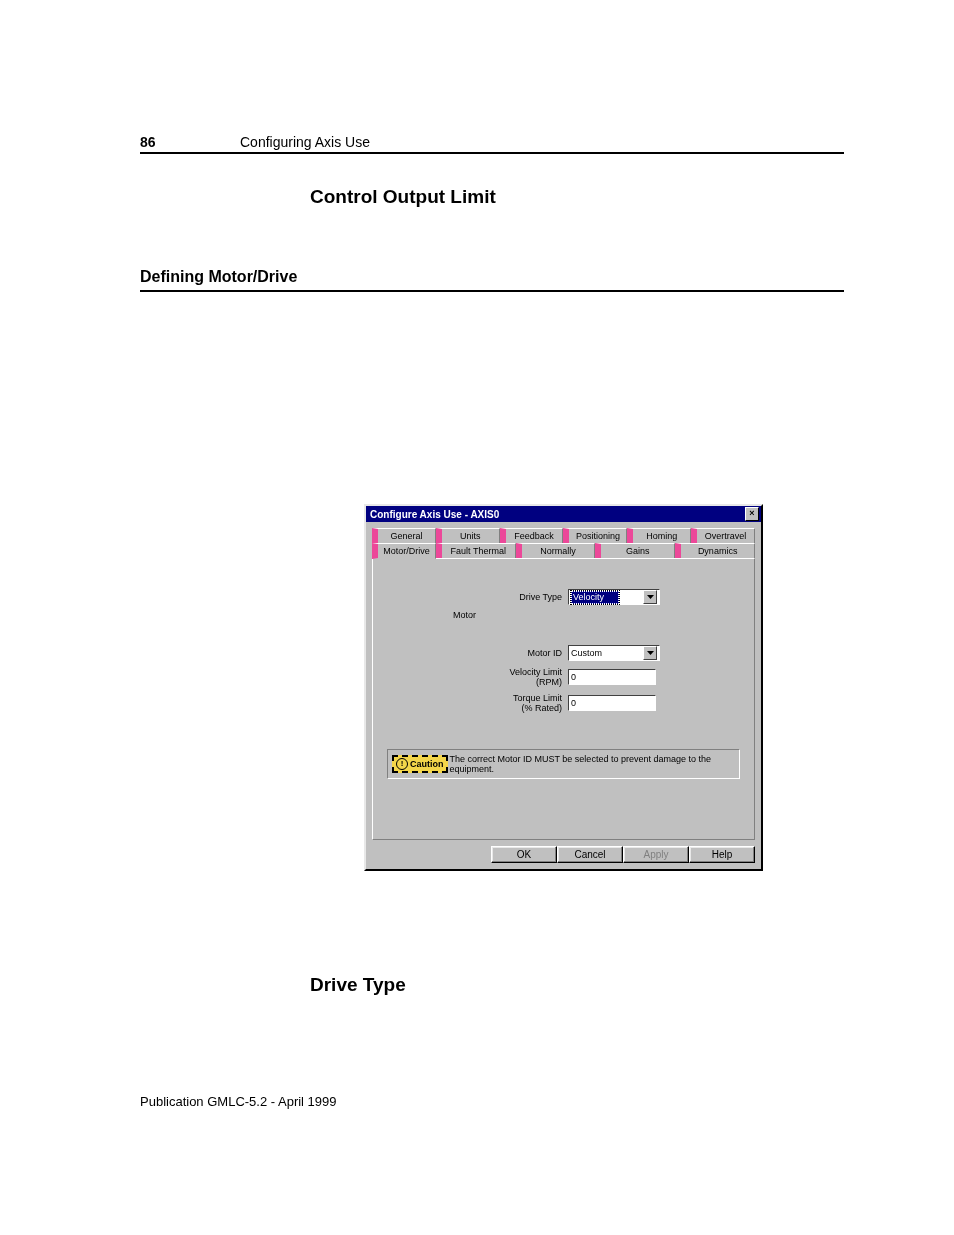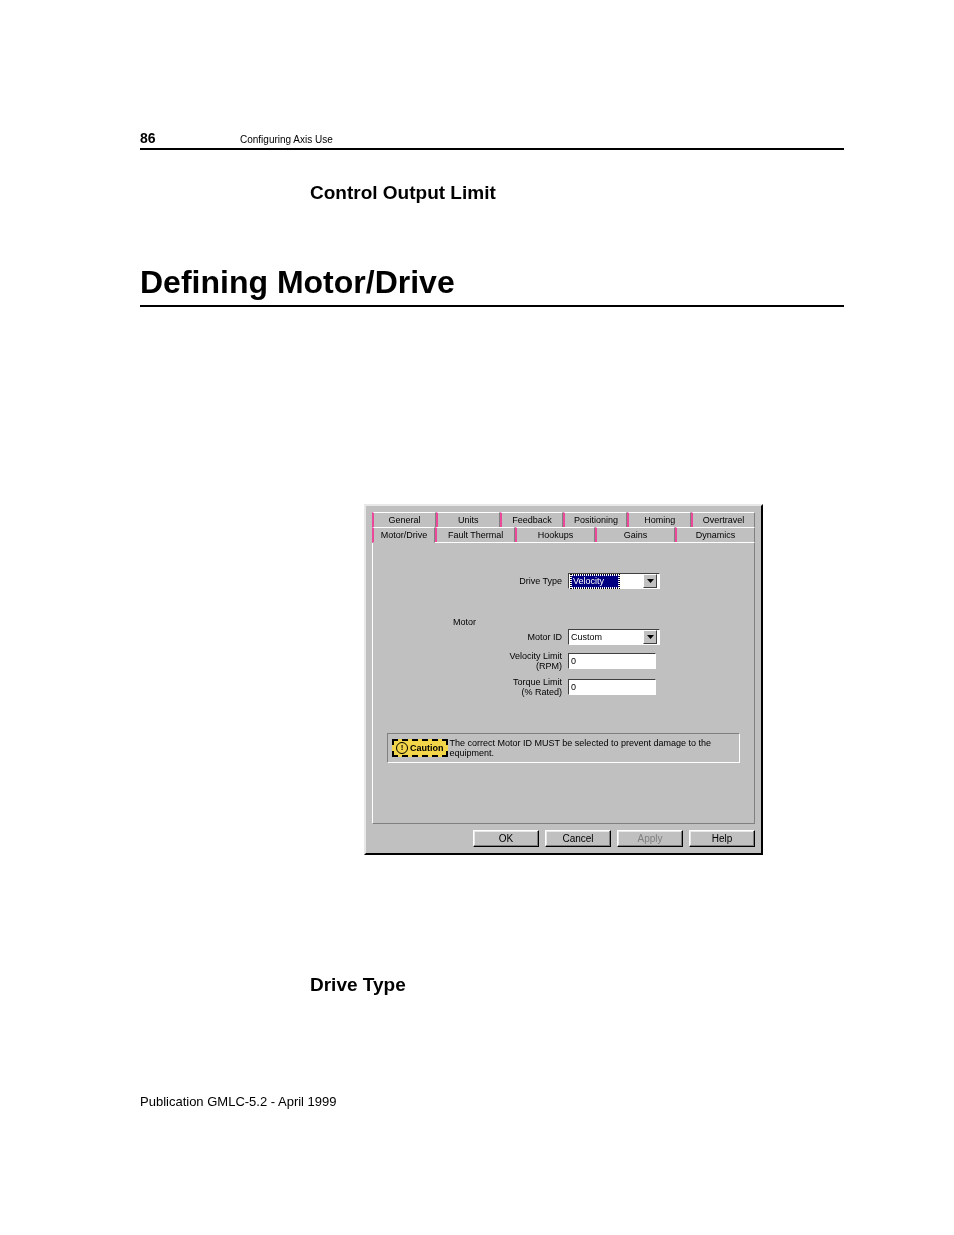--- a/index.html
+++ b/index.html
@@ -21,38 +21,38 @@
     align-items: baseline;
     border-bottom: 2px solid #000;
     padding-bottom: 2px;
   }
   .page-number {
     font-size: 14px;
     font-weight: bold;
     width: 100px;
   }
   .header-title {
-    font-size: 10px;
+    font-size: 14px;
     margin-top: 20px;
   }
   .h3 {
     font-family: "Arial Narrow", Arial, Helvetica, sans-serif;
     font-weight: bold;
     font-size: 19px;
     margin: 32px 0 11px 170px;
   }
   .h1-row {
     margin-top: 60px;
     border-bottom: 2px solid #000;
     padding-bottom: 4px;
   }
   .h1 {
     font-family: "Arial Narrow", Arial, Helvetica, sans-serif;
     font-weight: bold;
-    font-size: 32px;
+    font-size: 16px;
   }
   .dialog {
     position: absolute;
     left: 364px;
     top: 504px;
     width: 395px;
     background: #c0c0c0;
     border-top: 2px solid #e8e8e8;
     border-left: 2px solid #e8e8e8;
     border-right: 2px solid #000;
@@ -92,21 +92,21 @@
   }
   .tab-row {
     display: flex;
     gap: 0;
   }
   .tab {
     flex: 1;
     text-align: center;
     padding: 2px 2px;
     border-top: 1px solid #fff;
-    border-left: 2px solid #ec4899;
+    border-left: 6px solid #ec4899;
     border-right: 1px solid #808080;
     background: #c0c0c0;
     font-size: 9px;
     white-space: nowrap;
     position: relative;
   }
   .tab.active {
     border-bottom: 1px solid #c0c0c0;
     z-index: 2;
     font-weight: normal;
@@ -178,21 +178,21 @@
     justify-content: center;
     margin: 0;
   }
   .arrow svg { display:block; }
   .textin {
     width: 82px;
   }
   .group-label {
     position: absolute;
     left: 80px;
-    top: 74px;
+    top: 51px;
     font-size: 9px;
   }
   .caution-box {
     margin-top: 36px;
     border-top: 1px solid #808080;
     border-left: 1px solid #808080;
     border-right: 1px solid #fff;
     border-bottom: 1px solid #fff;
     padding: 4px 4px;
     display: flex;
@@ -217,21 +217,20 @@
     border: 1px solid #000;
     border-radius: 50%;
     align-items: center;
     justify-content: center;
     font-size: 8px;
     line-height: 8px;
   }
   .button-row {
     display: flex;
     justify-content: flex-end;
-    gap: 6px;
     padding: 6px;
     align-items: flex-end;
   }
   .btn {
     min-width: 52px;
     background: #c0c0c0;
     border-top: 1px solid #fff;
     border-left: 1px solid #fff;
     border-right: 1px solid #000;
     border-bottom: 1px solid #000;
@@ -266,34 +265,38 @@
     <div class="header-title">Configuring Axis Use</div>
   </div>
 
   <div class="h3">Control Output Limit</div>
 
   <div class="h1-row">
     <span class="h1">Defining Motor/Drive</span>
   </div>
 
   <div class="dialog">
+    <div class="titlebar">
+      <span>Configure Axis Use - AXIS0</span>
+      <span class="close-btn">×</span>
+    </div>
 
     <div class="tabs-area">
       <div class="tab-row">
         <div class="tab">General</div>
         <div class="tab">Units</div>
         <div class="tab">Feedback</div>
         <div class="tab">Positioning</div>
         <div class="tab">Homing</div>
         <div class="tab">Overtravel</div>
       </div>
       <div class="tab-row">
         <div class="tab active">Motor/Drive</div>
         <div class="tab" style="flex:1.3">Fault Thermal</div>
-        <div class="tab" style="flex:1.3">Hookups</div>
+        <div class="tab" style="flex:1.3">Normally</div>
         <div class="tab" style="flex:1.3">Gains</div>
         <div class="tab" style="flex:1.3">Dynamics</div>
       </div>
 
       <div class="tab-body">
 
         <div class="form-row">
           <div class="form-label">Drive Type</div>
           <div class="combo sel">
             <span class="combo-hi">Velocity</span>

